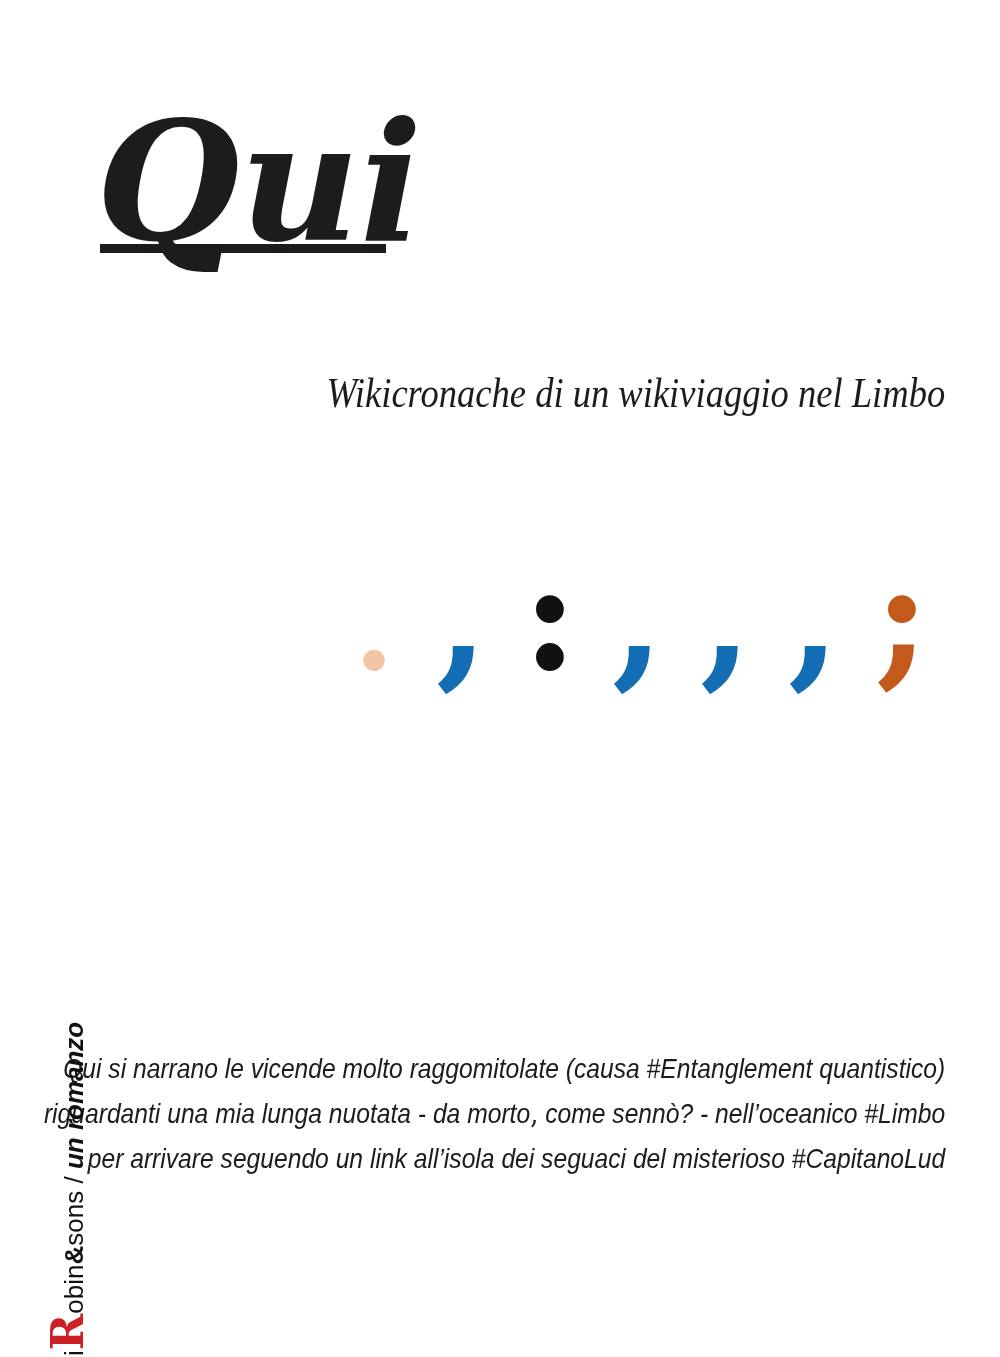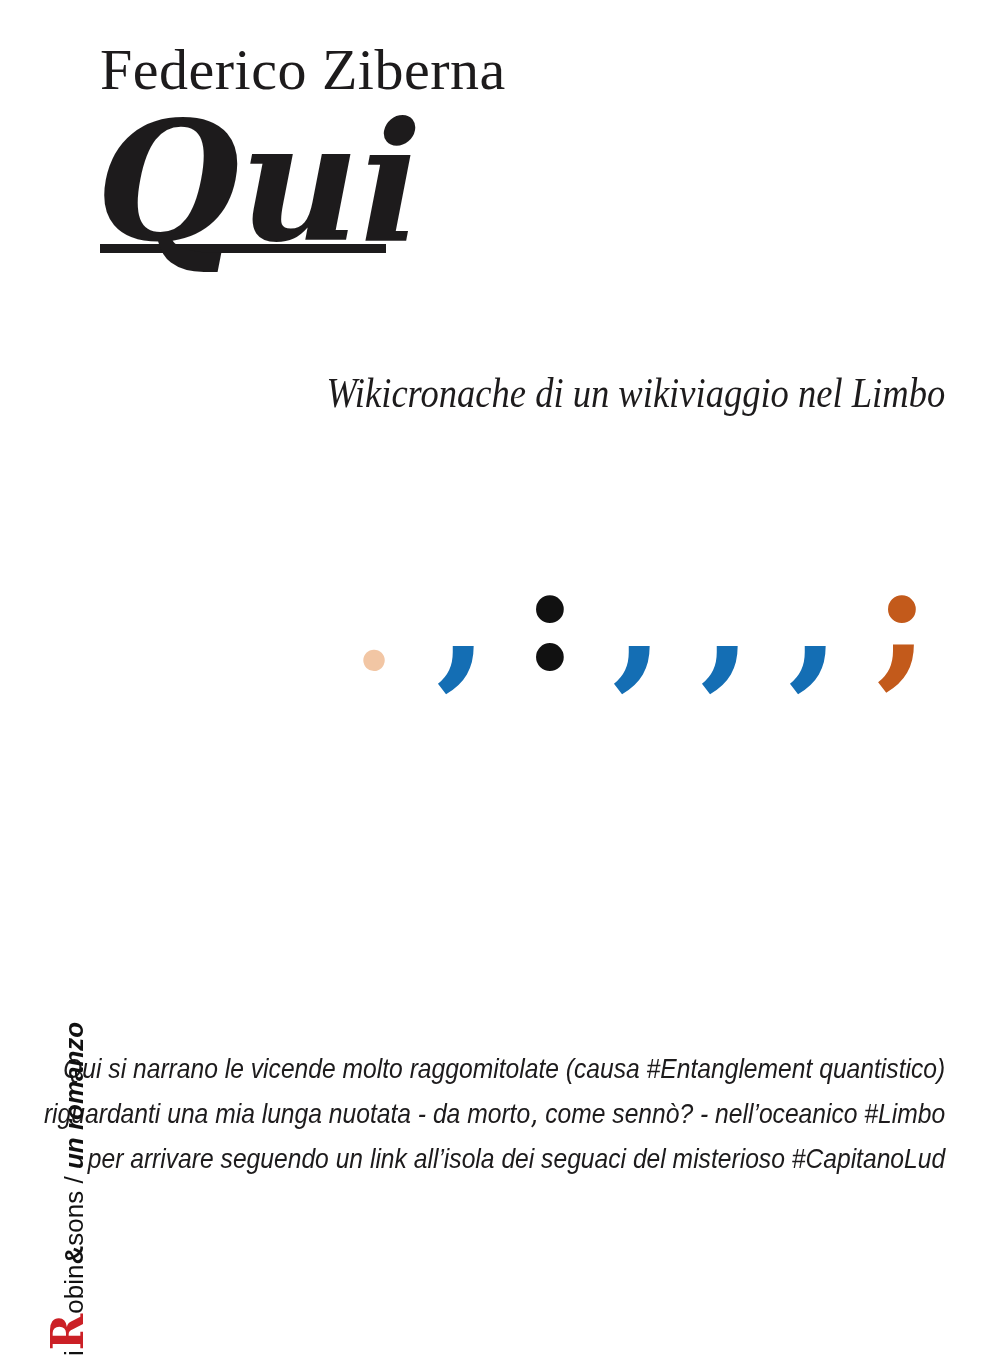--- a/index.html
+++ b/index.html
@@ -119,21 +119,20 @@
     color: #cb2026;
   }
   .spine-amp { font-weight: bold; }
   .spine-series { font-weight: bold; font-style: italic; }
 </style>
 </head>
 <body>
 
 <div class="cover">
 
-  <div class="author">Federico Ziberna</div>
 
   <div class="title-underline"></div>
 
   <div class="title">Qui</div>
 
   <div class="subtitle">Wikicronache di un wikiviaggio nel Limbo</div>
 
   <div class="punct-row">
       <span class="mark mark-period" style="color: rgb(242, 198, 164);">.</span>
       <span class="mark mark-comma" style="color: rgb(20, 110, 180);">,</span>

